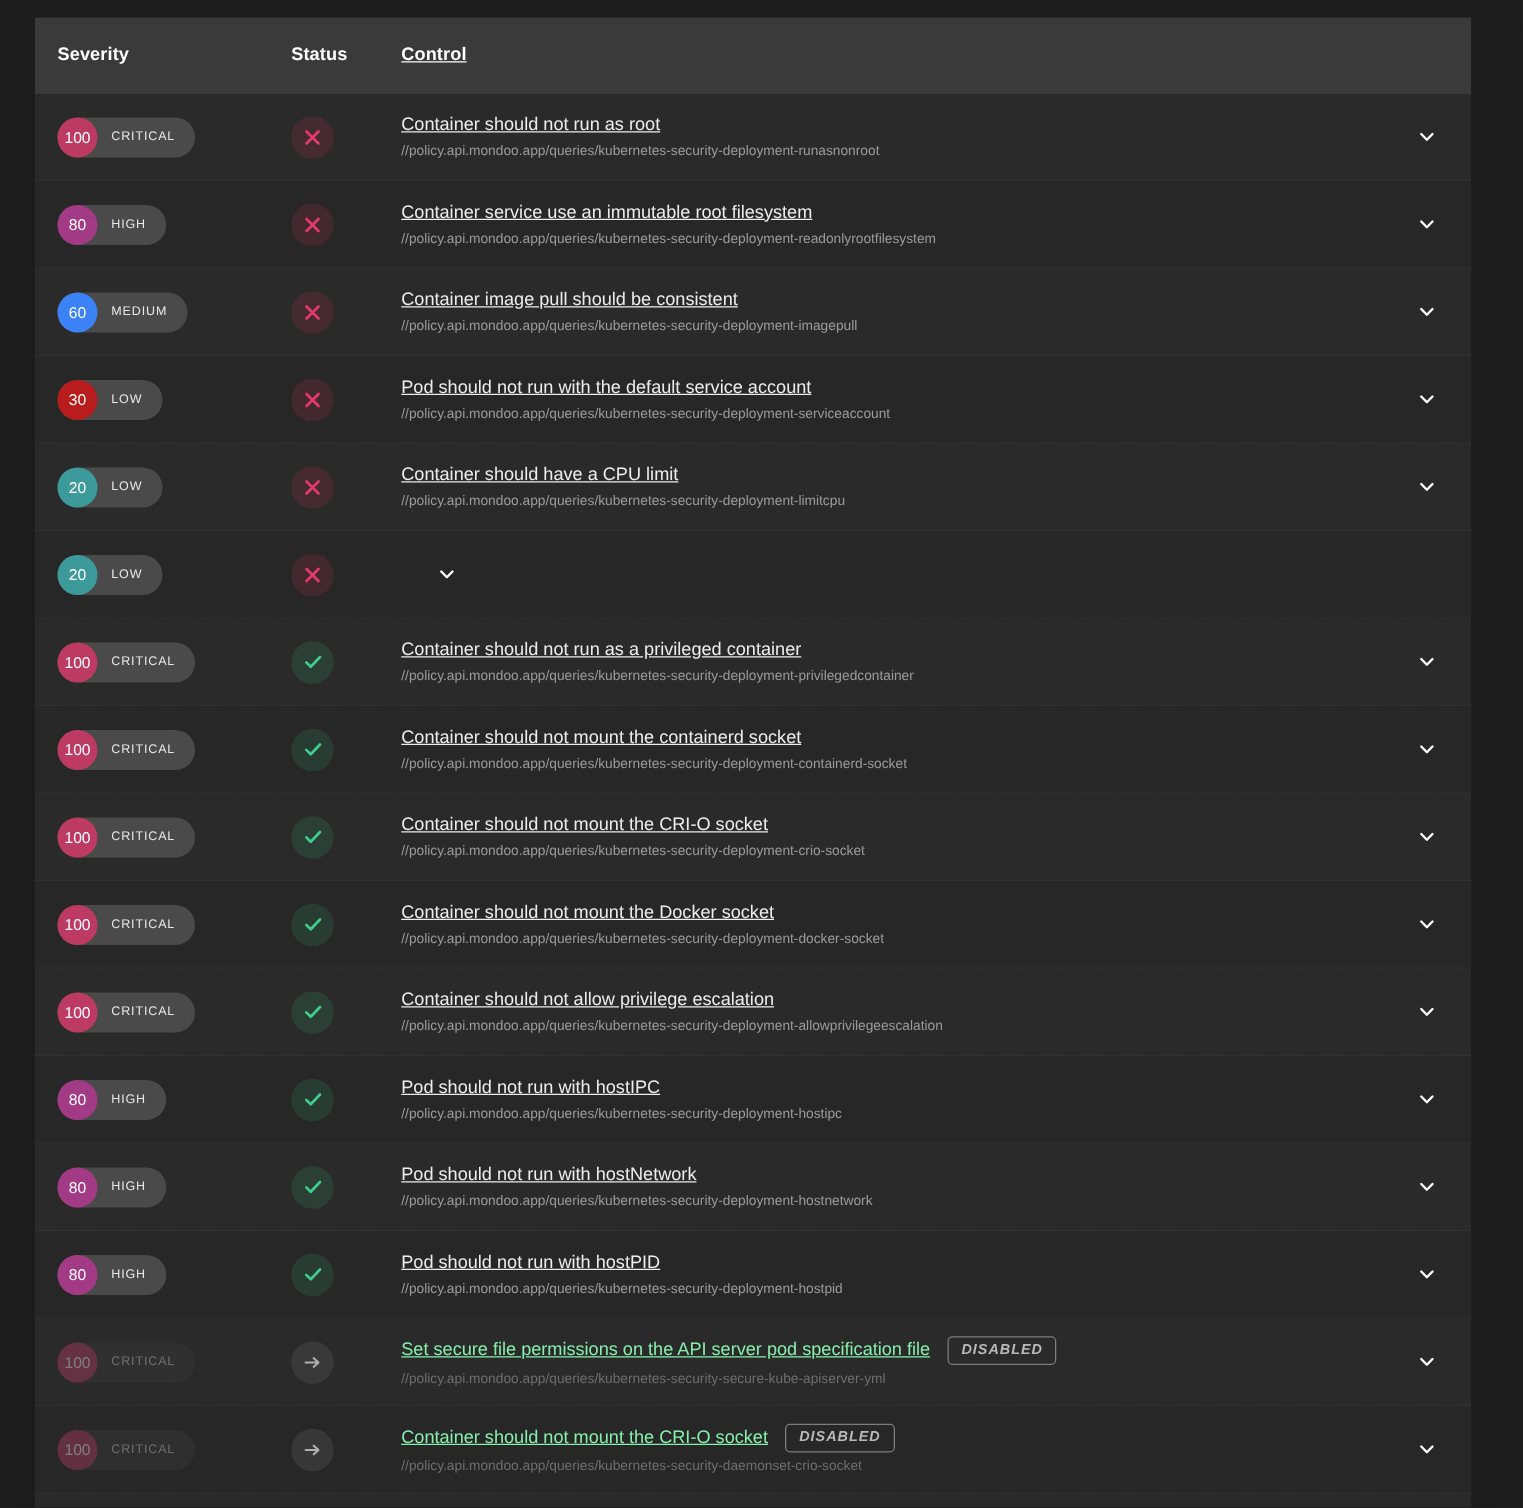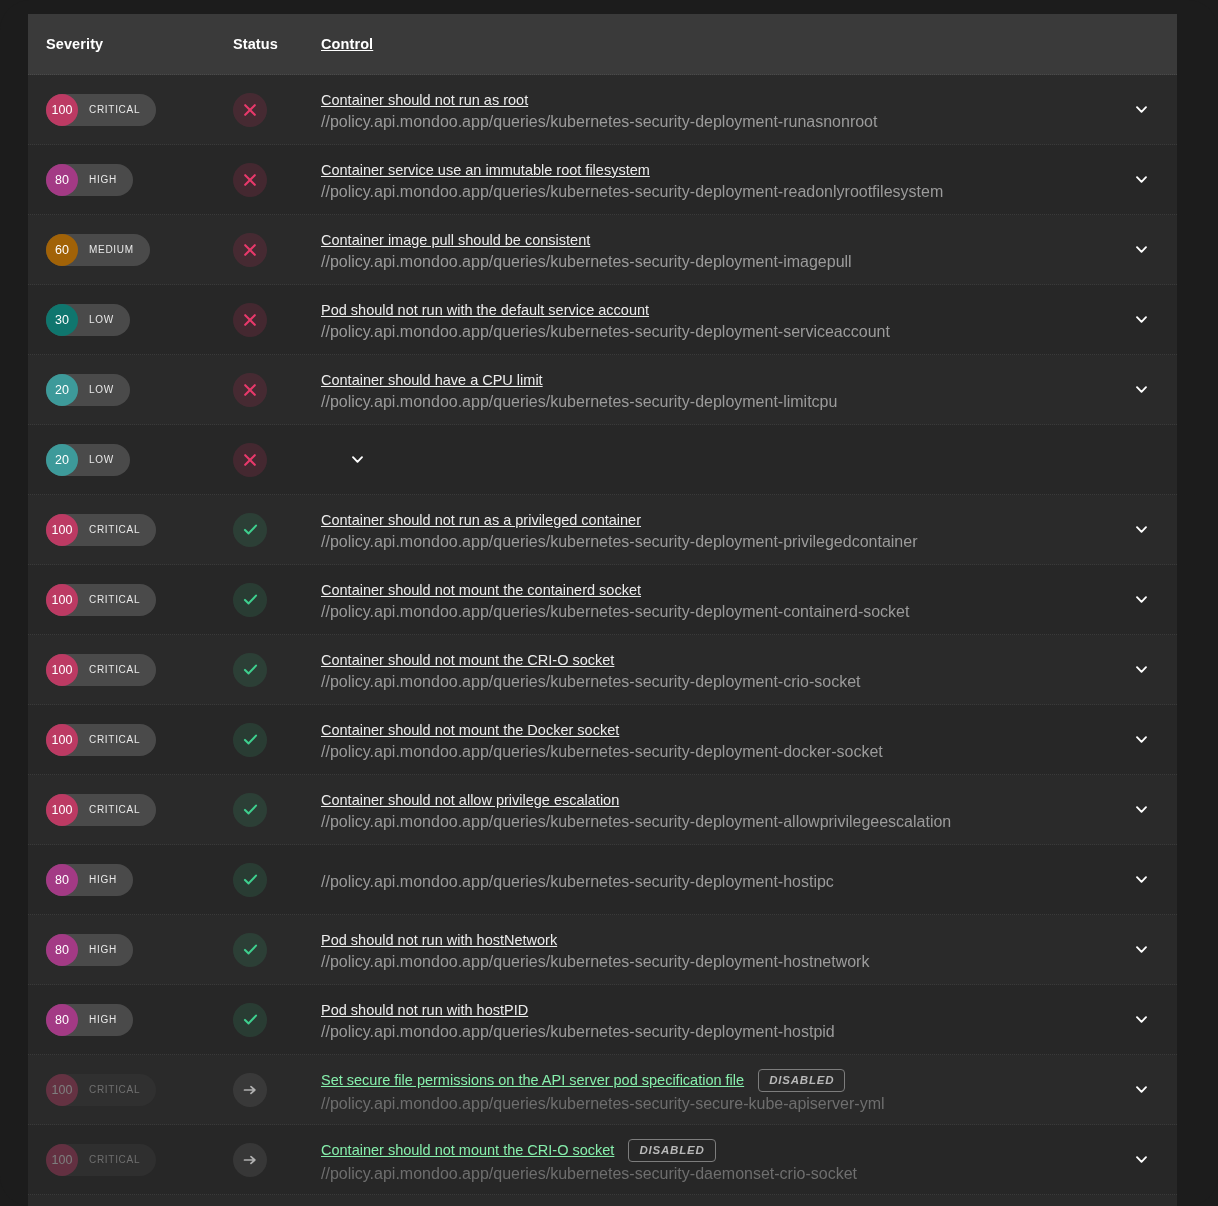--- a/index.html
+++ b/index.html
@@ -143,21 +143,21 @@
   }
   .control-title {
     color: #ededed;
     font-size: 14.5px;
     line-height: 19px;
     white-space: nowrap;
     text-decoration: underline;
   }
   .control-url {
     color: #9b9b9b;
-    font-size: 16px;
+    font-size: 11px;
     line-height: 15px;
     margin-top: 4px;
     white-space: nowrap;
   }
   .row.disabled .control-title { color: #86efac; text-align: center; }
   .row.disabled .control-url { color: #6e6e6e; }
 
   .disabled-pill {
     display: inline-flex;
     align-items: center;
@@ -242,21 +242,21 @@
             <span>
               <svg class="chevron" width="17" height="17" viewBox="0 0 17 17" aria-hidden="true">
                 <path d="M4 6.2 L8.5 10.8 L13 6.2" stroke="#ffffff" stroke-width="1.9" stroke-linecap="round" stroke-linejoin="round" fill="none"></path>
               </svg>
             </span>
           </div>
         </div>
         <div class="row">
           <div class="cell-severity">
             <div class="sev-badge">
-              <div class="sev-score" style="background: #a16207;">60</div>
+              <div class="sev-score" style="background: #3b82f6;">60</div>
               <div class="sev-label">MEDIUM</div>
             </div>
           </div>
           <div class="cell-status">
             <div class="status-icon status-fail">
               <svg width="18" height="18" viewBox="0 0 18 18" aria-hidden="true">
                 <path d="M4.2 4.2 L13.8 13.8 M13.8 4.2 L4.2 13.8" stroke="#e8396b" stroke-width="2.1" stroke-linecap="round" fill="none"></path>
               </svg>
             </div>
           </div>
@@ -270,21 +270,21 @@
             <span>
               <svg class="chevron" width="17" height="17" viewBox="0 0 17 17" aria-hidden="true">
                 <path d="M4 6.2 L8.5 10.8 L13 6.2" stroke="#ffffff" stroke-width="1.9" stroke-linecap="round" stroke-linejoin="round" fill="none"></path>
               </svg>
             </span>
           </div>
         </div>
         <div class="row alt">
           <div class="cell-severity">
             <div class="sev-badge">
-              <div class="sev-score" style="background: #0f766e;">30</div>
+              <div class="sev-score" style="background: #b91c1c;">30</div>
               <div class="sev-label">LOW</div>
             </div>
           </div>
           <div class="cell-status">
             <div class="status-icon status-fail">
               <svg width="18" height="18" viewBox="0 0 18 18" aria-hidden="true">
                 <path d="M4.2 4.2 L13.8 13.8 M13.8 4.2 L4.2 13.8" stroke="#e8396b" stroke-width="2.1" stroke-linecap="round" fill="none"></path>
               </svg>
             </div>
           </div>
@@ -500,20 +500,23 @@
             </div>
           </div>
           <div class="cell-status">
             <div class="status-icon status-pass">
               <svg width="19" height="19" viewBox="0 0 19 19" aria-hidden="true">
                 <path d="M4 9.9 L7.6 13.4 L15 5.6" stroke="#3ecf8e" stroke-width="2.1" stroke-linecap="round" stroke-linejoin="round" fill="none"></path>
               </svg>
             </div>
           </div>
           <div class="cell-control">
+            <div class="control-title-line">
+              <div class="control-title">Pod should not run with hostIPC</div>
+            </div>
             <div class="control-url">//policy.api.mondoo.app/queries/kubernetes-security-deployment-hostipc</div>
           </div>
           <div class="cell-expander">
             <span>
               <svg class="chevron" width="17" height="17" viewBox="0 0 17 17" aria-hidden="true">
                 <path d="M4 6.2 L8.5 10.8 L13 6.2" stroke="#ffffff" stroke-width="1.9" stroke-linecap="round" stroke-linejoin="round" fill="none"></path>
               </svg>
             </span>
           </div>
         </div>

